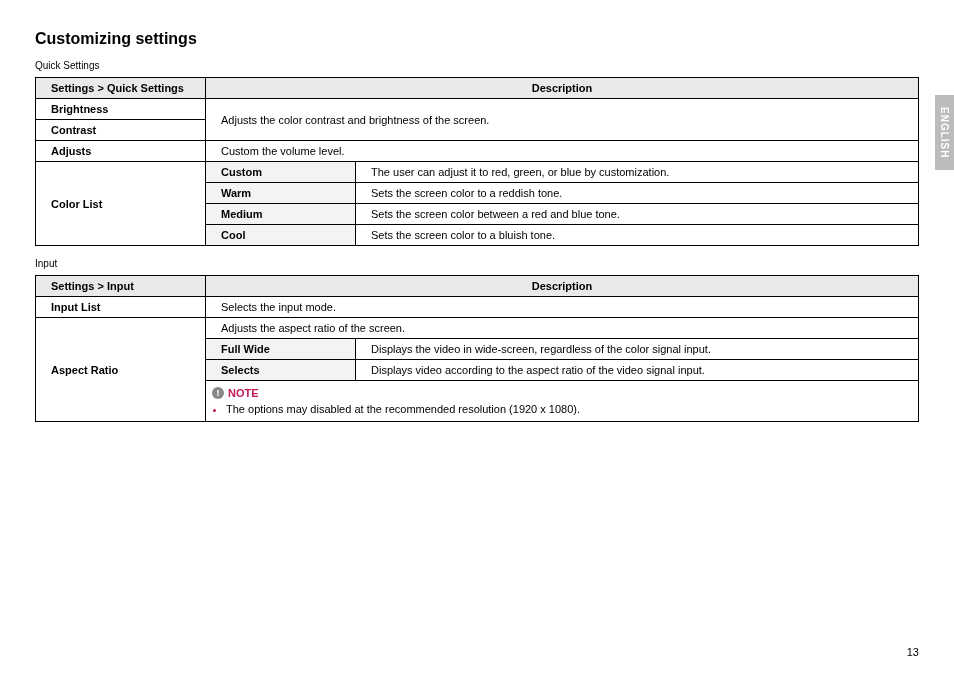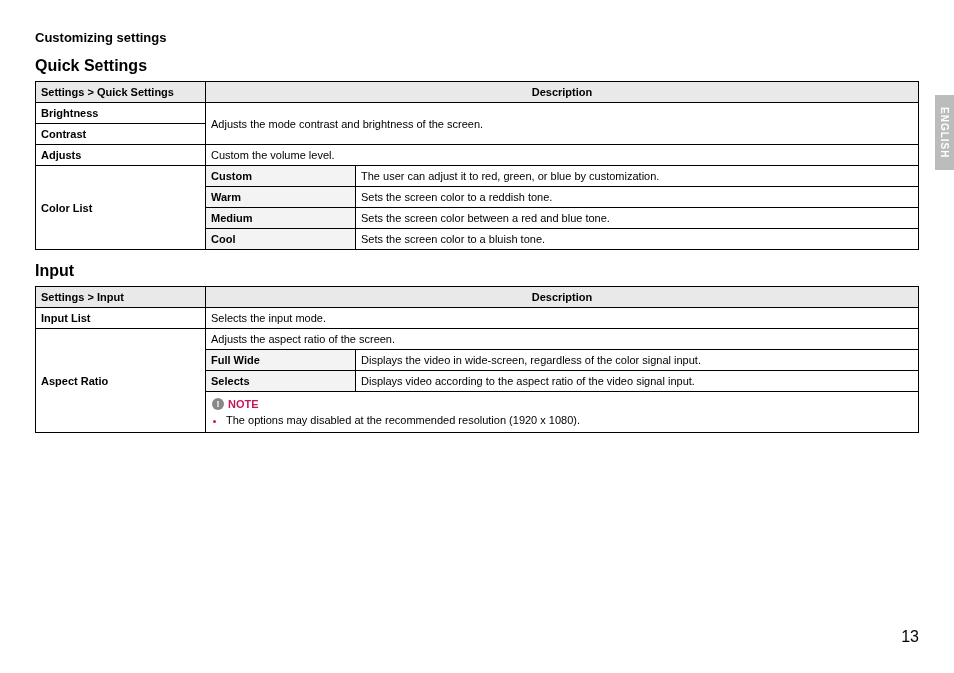--- a/index.html
+++ b/index.html
@@ -8,37 +8,37 @@
     color: #000;
     margin: 0;
     padding: 30px 35px 20px 35px;
     width: 954px;
     height: 673px;
     box-sizing: border-box;
     position: relative;
     background: #fff;
   }
   h3.section {
-    font-size: 13px;
+    font-size: 16px;
     font-weight: bold;
     margin: 0 0 10px 0;
   }
   h4.subsection {
-    font-size: 16px;
-    font-weight: bold;
+    font-size: 10px;
+    font-weight: normal;
     margin: 12px 0 6px 0;
   }
   table {
     border-collapse: collapse;
     width: 100%;
     table-layout: fixed;
   }
   td, th {
     border: 1px solid #000;
-    padding: 4px 5px;
+    padding: 4px 15px;
     vertical-align: middle;
     text-align: left;
     font-size: 11px;
   }
   .hdr-grey {
     background: #e9e9e9;
     font-weight: bold;
   }
   .sub-grey {
     background: #f3f3f3;
@@ -60,23 +60,23 @@
     color: #fff;
     font-weight: bold;
     font-size: 10px;
     letter-spacing: 1px;
     padding: 12px 4px;
     writing-mode: vertical-rl;
     text-orientation: mixed;
   }
   .page-num {
     position: absolute;
-    bottom: 27px;
+    bottom: 15px;
     right: 35px;
-    font-size: 16px;
+    font-size: 11px;
   }
   .note-line {
     display: flex;
     align-items: center;
     gap: 4px;
     font-weight: bold;
     color: #c2185b;
     margin-bottom: 4px;
   }
   .note-icon {
@@ -112,21 +112,21 @@
     <col style="width:150px">
     <col>
   </colgroup>
   <tbody>
       <tr>
     <td class="hdr-grey">Settings &gt; Quick Settings</td>
     <td class="hdr-grey center" colspan="2">Description</td>
   </tr>
   <tr>
     <td class="rowhead">Brightness</td>
-    <td colspan="2" rowspan="2">Adjusts the mode contrast and brightness of the screen.</td>
+    <td colspan="2" rowspan="2">Adjusts the color contrast and brightness of the screen.</td>
   </tr>
   <tr>
     <td class="rowhead">Contrast</td>
   </tr>
   <tr>
     <td class="rowhead">Adjusts</td>
     <td colspan="2">Custom the volume level.</td>
   </tr>
   <tr>
     <td class="rowhead" rowspan="4">Color List</td>

